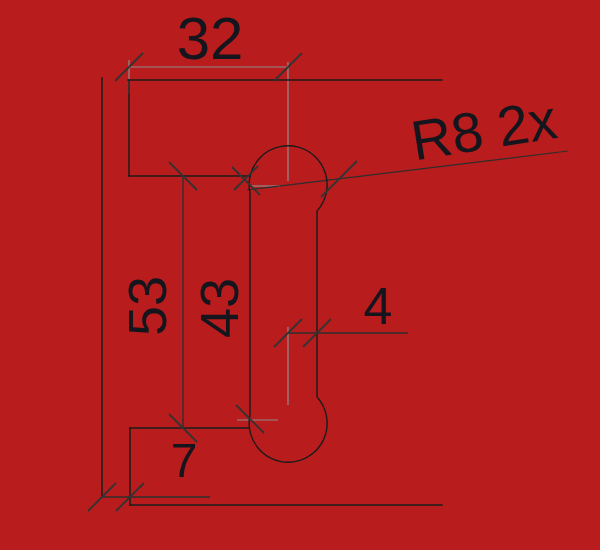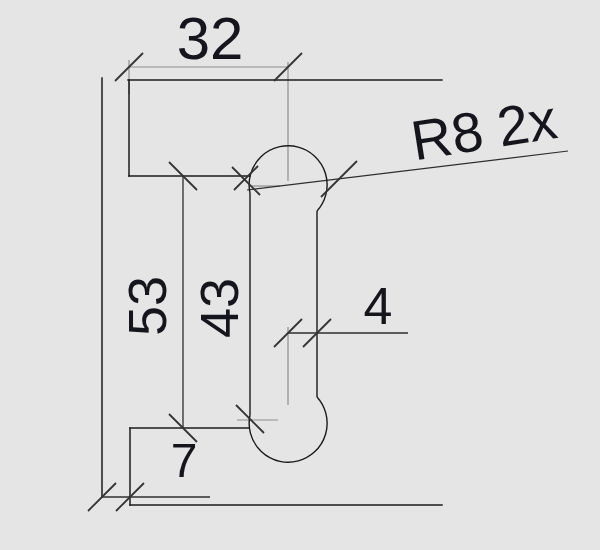--- a/index.html
+++ b/index.html
@@ -6,21 +6,21 @@
     margin: 0;
     padding: 0;
     background: #ffffff;
     width: 600px;
     height: 550px;
     overflow: hidden;
   }
   .canvas-wrap {
     width: 600px;
     height: 550px;
-    background: #e5e5e5;
+    background: #b91c1c;
     position: relative;
   }
   svg {
     display: block;
   }
   .dim-text {
     font-family: "Liberation Sans", "DejaVu Sans", sans-serif;
     fill: #15151d;
   }
 </style>

